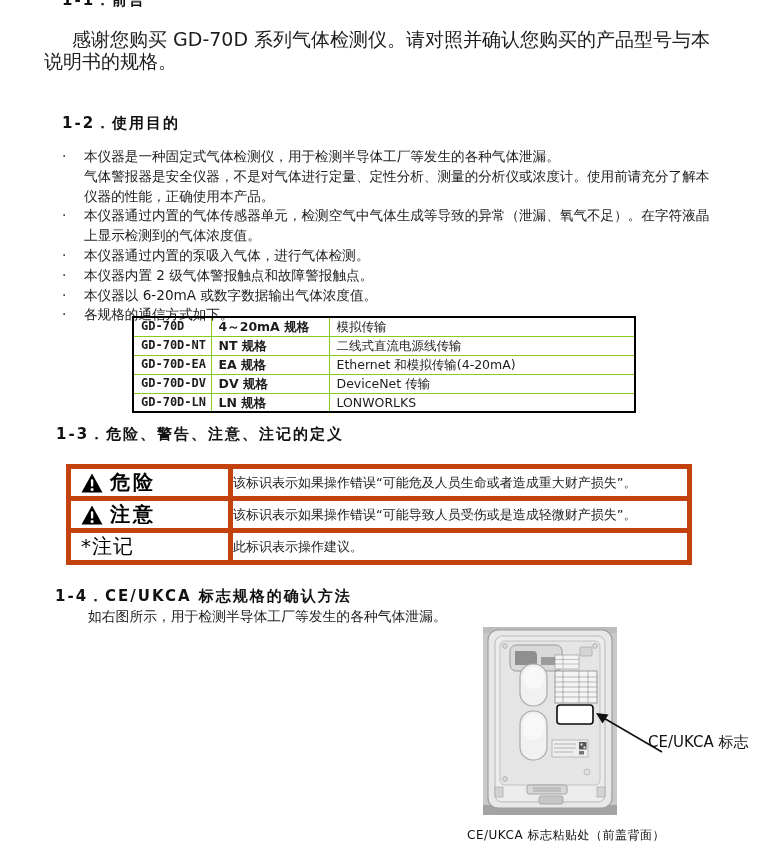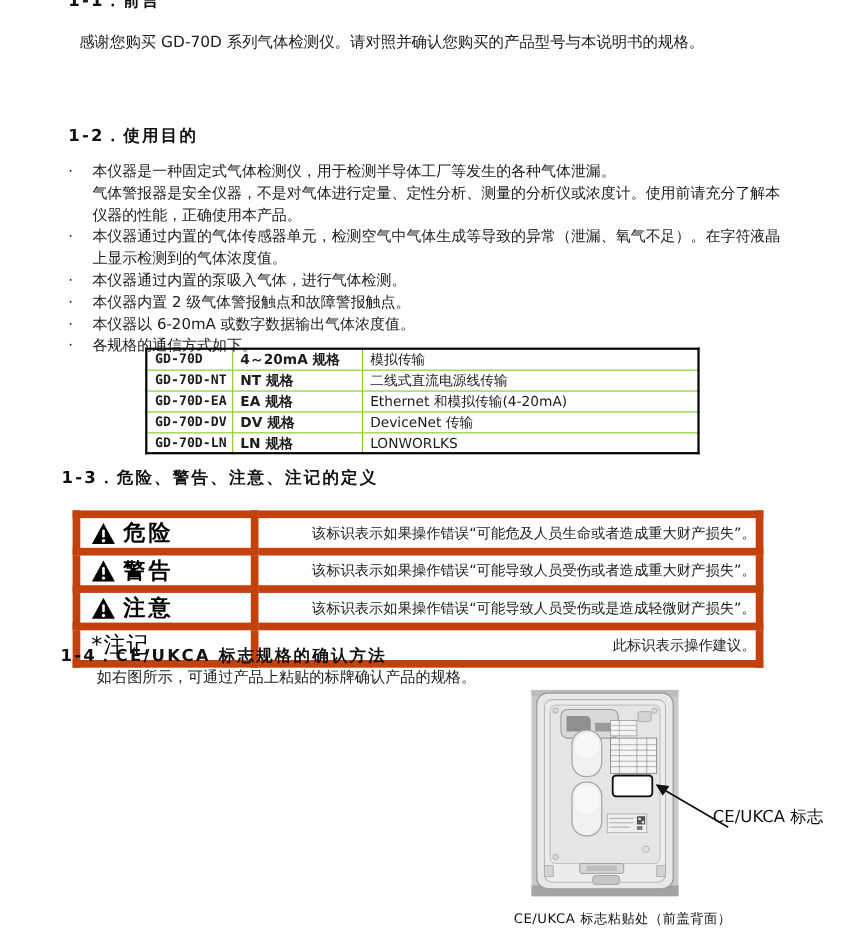--- a/index.html
+++ b/index.html
@@ -8,41 +8,41 @@
     width:772px; height:856px; position:relative; overflow:hidden;
     background:#ffffff; color:#1c1c1c;
     font-family:"DejaVu Sans", sans-serif;
   }
   .abs { position:absolute; }
   .h-sec {
     font-size:15px; font-weight:bold; letter-spacing:2px; line-height:15px;
     white-space:nowrap; color:#111;
   }
   #sec1-heading { top:-7px; left:62px; }
-  #sec1-p { left:44px; top:29px; width:676px; font-size:14px; line-height:21.5px; }
+  #sec1-p { left:44px; top:29px; width:676px; font-size:19px; line-height:21.5px; }
   #sec1-p p { margin:0; text-indent:28px; }
   #sec2-heading { top:116px; left:62px; }
   #bullets { left:62px; top:147px; width:656px; font-size:13.6px; line-height:19.8px; }
   .bullet-item { display:flex; }
   .bullet-marker { width:22px; flex:0 0 22px; }
   .bullet-body { flex:1; }
   
   #spec-table { left:132px; top:316px; border-collapse:collapse; table-layout:fixed; }
   #spec-table td {
     border:1px solid #84cc16; height:19px; padding:0 0 0 7px;
     font-size:12.5px; line-height:17px; white-space:nowrap; overflow:hidden;
   }
   #spec-table { border:2px solid #000; }
   #spec-table .c-model { width:78px;  font-weight:bold; font-family:"DejaVu Sans Mono", monospace; font-size:12px; }
   #spec-table .c-spec  { width:118px; font-weight:bold;margin-top:42px; }
   #spec-table .c-comm  { width:306px; }
   #sec3-heading { top:427px; left:56px; }
   
   #warn-table { left:66px; top:464px; border-collapse:collapse; table-layout:fixed; border:2px solid #000; }
-  #warn-table td { border:7px solid #c2410c; height:27px; padding:0;text-align:right; }
+  #warn-table td { border:5px solid #c2410c; height:27px; padding:0; }
   #warn-table .c-label { width:162px; padding-left:10px; }
   #warn-table .c-desc  { width:459px; font-size:13px; }
   .warn-label { display:flex; align-items:center; gap:7px; font-size:20px; font-weight:bold; letter-spacing:3px; color:#000; }
   .warn-label.plain { font-weight:normal; letter-spacing:1px; }
   .tri-icon { width:22px; height:20px; flex:0 0 22px; }
   #sec4-heading { top:589px; left:55px; }
   #sec4-p { left:60px; top:606px; width:430px; font-size:13.8px; line-height:21.5px; }
   #sec4-p p { margin:0; text-indent:28px; }
   
   #figure-photo { left:483px; top:627px; width:134px; height:188px; }
@@ -139,53 +139,40 @@
     <td class="c-desc">该标识表示如果操作错误“可能危及人员生命或者造成重大财产损失”。</td>
   </tr>
   <tr>
     <td class="c-label">
       <span class="warn-label">
         <svg class="tri-icon" viewBox="0 0 24 22">
           <path d="M12 0.5 L23.5 21.5 H0.5 Z" fill="#000"></path>
           <rect x="10.8" y="7" width="2.6" height="8" rx="1.2" fill="#fff"></rect>
           <circle cx="12.1" cy="18.2" r="1.7" fill="#fff"></circle>
         </svg>
-        <span>警告</span>
-      </span>
-    </td>
-    <td class="c-desc">该标识表示如果操作错误“可能导致人员受伤或者造成重大财产损失”。</td>
-  </tr>
-  <tr>
-    <td class="c-label">
-      <span class="warn-label">
-        <svg class="tri-icon" viewBox="0 0 24 22">
-          <path d="M12 0.5 L23.5 21.5 H0.5 Z" fill="#000"></path>
-          <rect x="10.8" y="7" width="2.6" height="8" rx="1.2" fill="#fff"></rect>
-          <circle cx="12.1" cy="18.2" r="1.7" fill="#fff"></circle>
-        </svg>
         <span>注意</span>
       </span>
     </td>
     <td class="c-desc">该标识表示如果操作错误“可能导致人员受伤或是造成轻微财产损失”。</td>
   </tr>
   <tr>
     <td class="c-label">
       <span class="warn-label plain">
         <span>*注记</span>
       </span>
     </td>
     <td class="c-desc">此标识表示操作建议。</td>
   </tr>
 </tbody>
   </table>
 
 <div class="abs h-sec" id="sec4-heading">1-4．CE/UKCA 标志规格的确认方法</div>
 
 <div class="abs" id="sec4-p">
-  <p>如右图所示，可通过产品上粘贴的标牌确认产品的规格。</p>
+  <p>如右图所示，用于检测半导体工厂等发生的各种气体泄漏。</p>
 </div>
 
 <svg class="abs" id="figure-photo" viewBox="0 0 134 188">
   <rect x="0" y="0" width="134" height="188" fill="#c9c9c9"></rect>
   <rect x="0" y="178" width="134" height="10" fill="#a3a3a3"></rect>
   <rect x="0" y="0" width="134" height="6" fill="#bdbdbd"></rect>
 
   <rect x="5" y="3" width="124" height="178" rx="10" fill="#e8e8e8" stroke="#9e9e9e" stroke-width="1.2"></rect>
   <rect x="12" y="9" width="110" height="166" rx="7" fill="#ececec" stroke="#b8b8b8" stroke-width="1"></rect>
 

